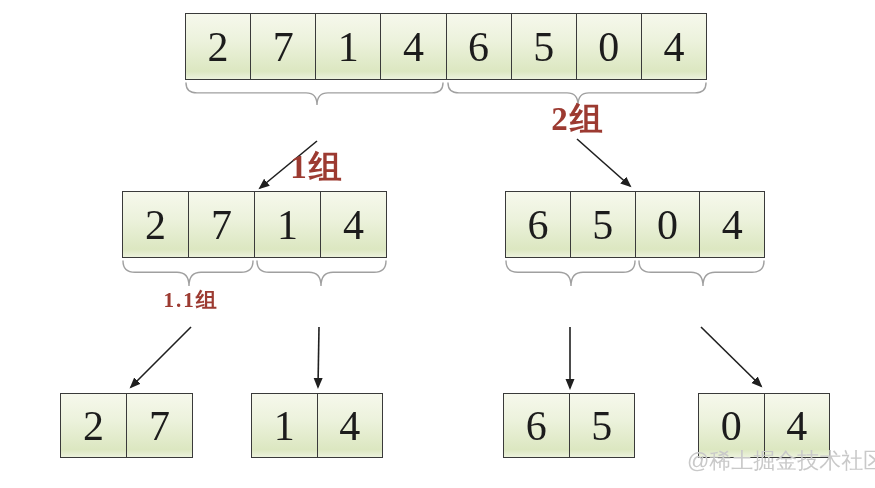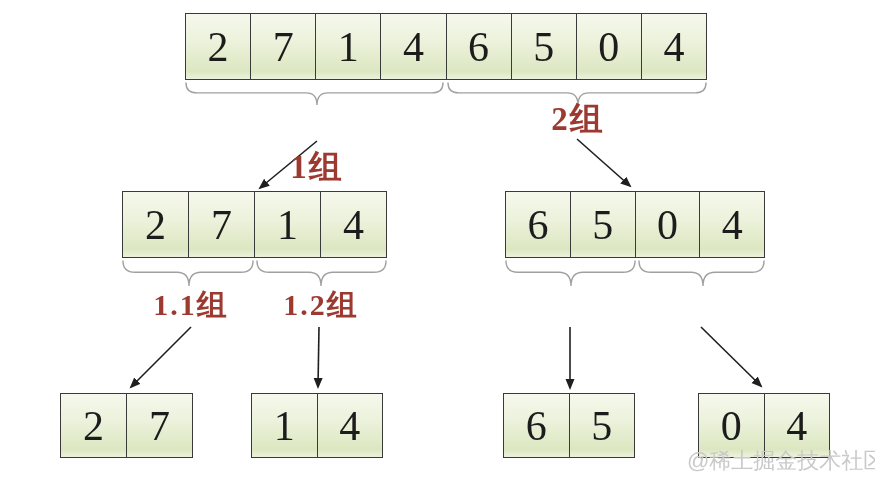--- a/index.html
+++ b/index.html
@@ -57,21 +57,21 @@
   .group-label {
     position: absolute;
     transform: translateX(-50%);
     color: var(--label, #9c3a31);
     font-weight: bold;
     white-space: nowrap;
     letter-spacing: 2px;
     line-height: 1;
   }
   .group-label.lv1 { font-size: 33px; }
-  .group-label.lv2 { font-size: 30px; }
+  .group-label.lv2 { font-size: 21px; }
   .watermark {
     position: absolute;
     color: var(--watermark, #c9c9c9);
     font-size: 22px;
     font-family: "Liberation Sans", "DejaVu Sans", sans-serif;
     white-space: nowrap;
     line-height: 1.2;
   }
 </style>
 </head>
@@ -120,21 +120,20 @@
       <div class="cell">4</div>
     </div>
   <div class="cell-array" style="left:505px; top:191px; width:260px; height:67px;">
       <div class="cell">6</div>
       <div class="cell">5</div>
       <div class="cell">0</div>
       <div class="cell">4</div>
     </div>
 
   <div class="group-label lv2" style="left:191px; top:290px;">1.1组</div>
-  <div class="group-label lv2" style="left:321px; top:290px;">1.2组</div>
 
   <div class="cell-array" style="left:60px; top:393px; width:133px; height:65px;">
       <div class="cell">2</div>
       <div class="cell">7</div>
     </div>
   <div class="cell-array" style="left:251px; top:393px; width:132px; height:65px;">
       <div class="cell">1</div>
       <div class="cell">4</div>
     </div>
   <div class="cell-array" style="left:503px; top:393px; width:132px; height:65px;">

